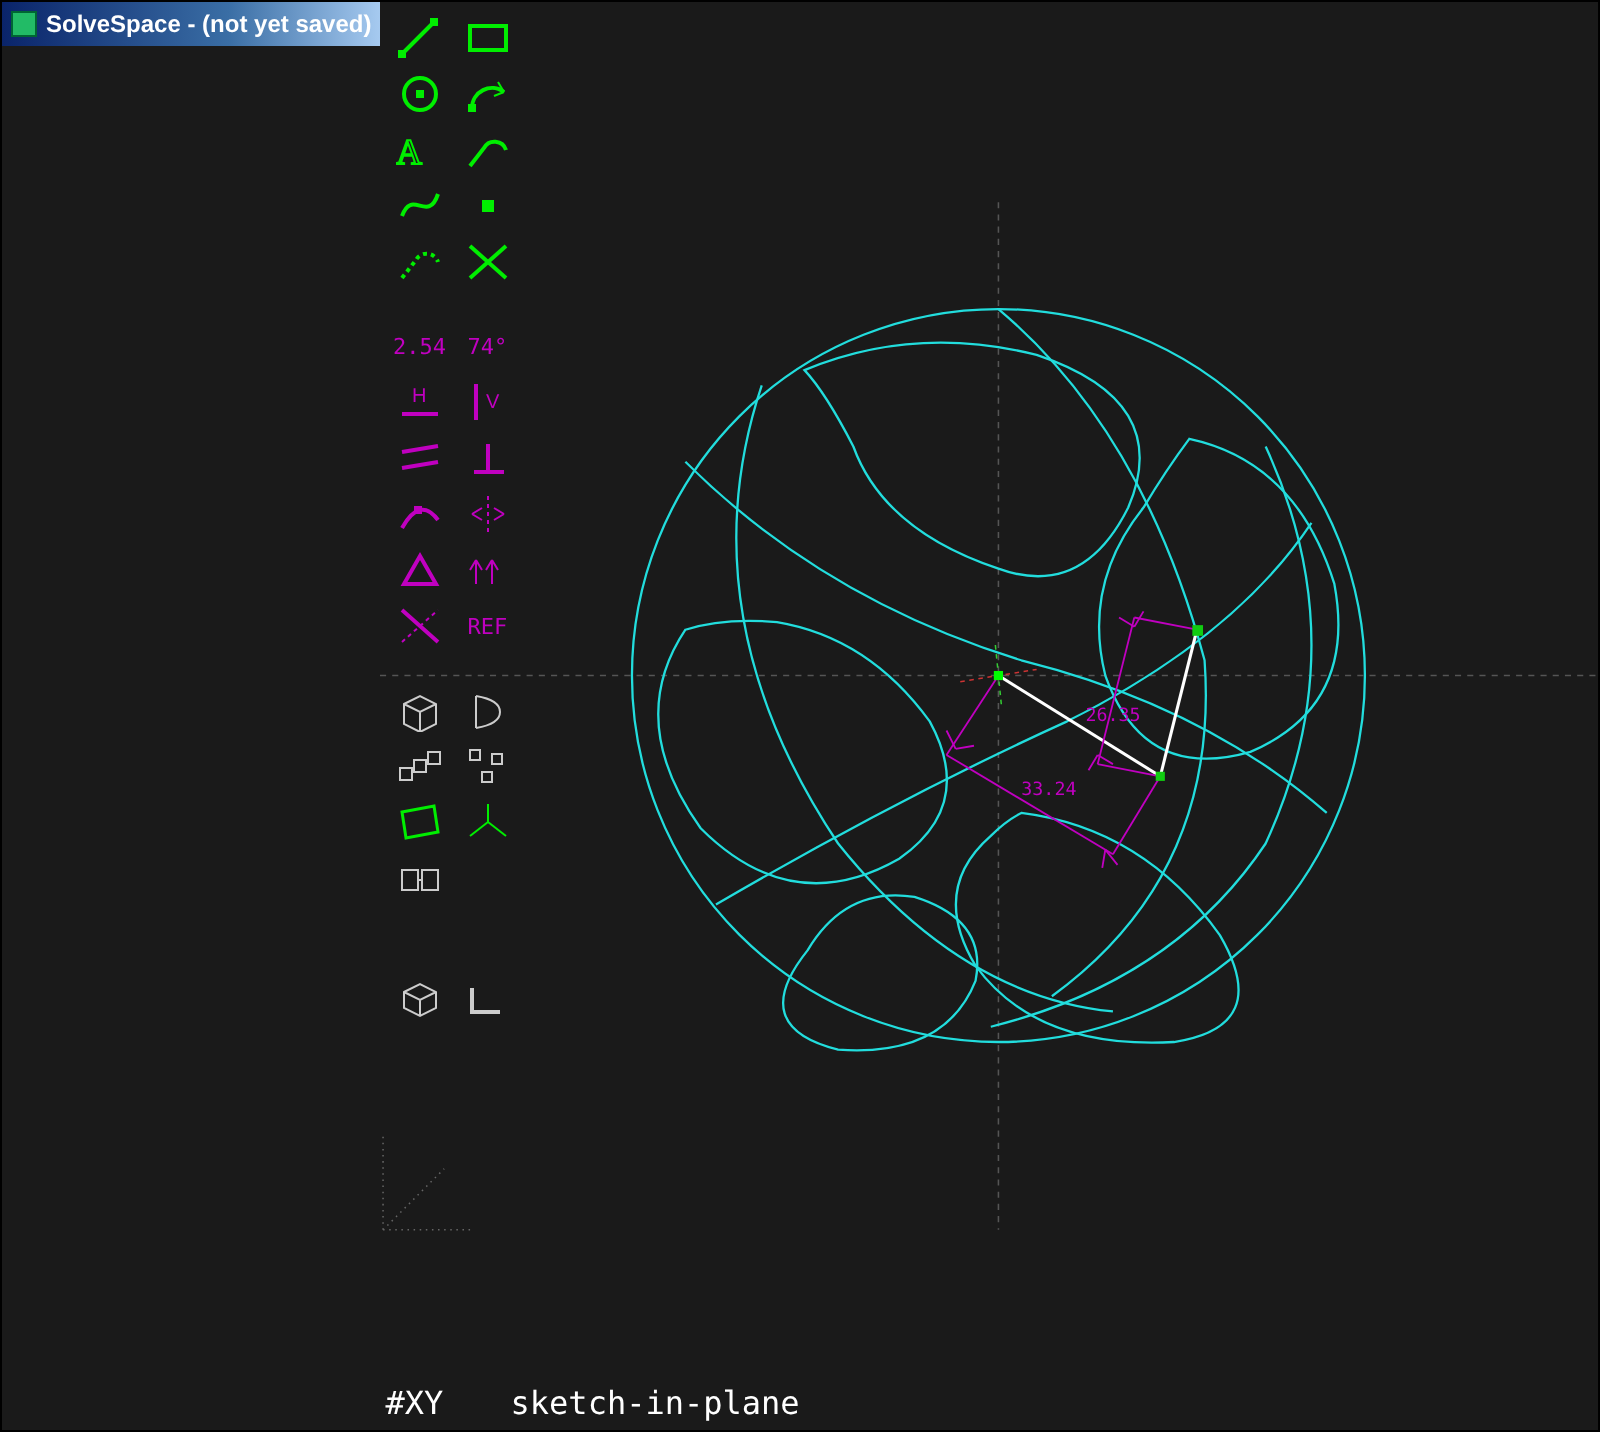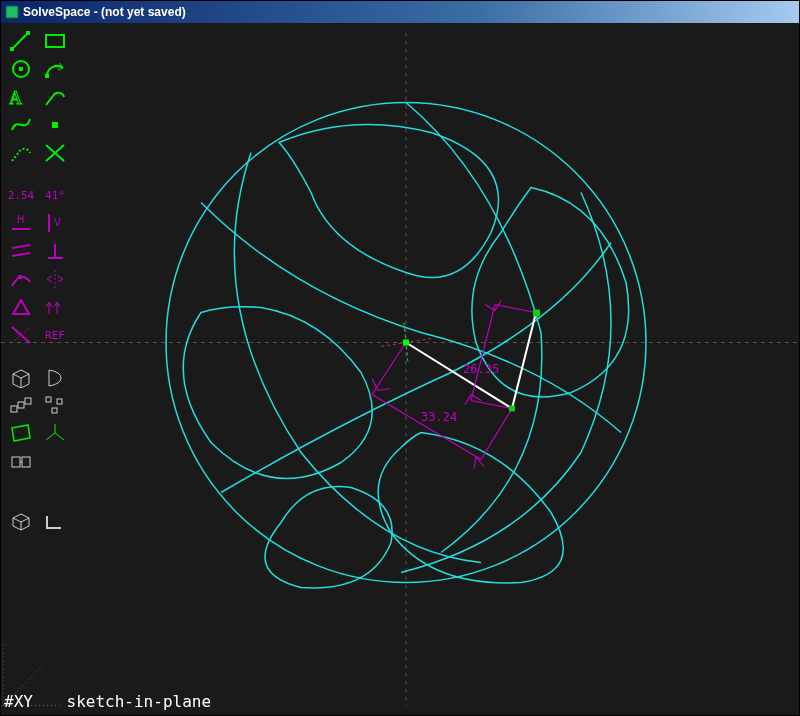--- a/index.html
+++ b/index.html
@@ -1,16 +1,16 @@
 <!DOCTYPE html>
 <html><head>
 <meta charset="utf-8">
 <style>
 html,body{margin:0;padding:0;width:800px;height:716px;font-family:Tahoma,Arial,sans-serif;font-size:11px;overflow:hidden;background:#fff}
-.window{width:800px;height:716px;border:1px solid #000;box-sizing:border-box;display:flex;flex-direction:column;background:#1a1a1a}
+.window{width:800px;height:716px;border:1px solid #000;box-sizing:border-box;display:flex;flex-direction:row;background:#1a1a1a}
 .titlebar{height:22px;background:linear-gradient(to right,#0a246a 0%,#3a6ea5 60%,#a6caf0 100%);display:flex;align-items:center;padding:0 4px;color:#fff;font-weight:bold;font-size:12px}
 .titlebar .icon{width:14px;height:14px;margin-right:4px;display:inline-block}
 .menubar{height:19px;background:#ece9d8;border-bottom:1px solid #aca899;display:flex;align-items:center;padding:0 4px;font-size:11px;color:#000}
 .menubar span{padding:1px 7px;cursor:default}
 .menubar span u{text-decoration:underline}
 .content{flex:1;display:flex;background:#1a1a1a;position:relative}
 .toolcol{width:74px;display:flex;flex-direction:column;padding:6px 2px 0 6px;gap:4px;z-index:5}
 .trow{display:flex;gap:6px}
 .tool{width:28px;height:24px;display:flex;align-items:center;justify-content:center;cursor:pointer}
 .tool svg{width:24px;height:22px}
@@ -161,21 +161,21 @@
               <line x1="3" y1="3" x2="21" y2="19" stroke="#0e0" stroke-width="2"></line>
             </svg>
           </div>
       </div>
       <div class="sep"></div>
       <div class="trow">
         <div class="tool txt">
             <span>2.54</span>
           </div>
         <div class="tool txt">
-            <span>41°</span>
+            <span>74°</span>
           </div>
       </div>
       <div class="trow">
         <div class="tool">
             <svg>
               <line x1="3" y1="17" x2="21" y2="17" stroke="#c000c0" stroke-width="2"></line>
               <text x="8" y="11" fill="#c000c0" font-size="10">H</text>
             </svg>
           </div>
         <div class="tool">

